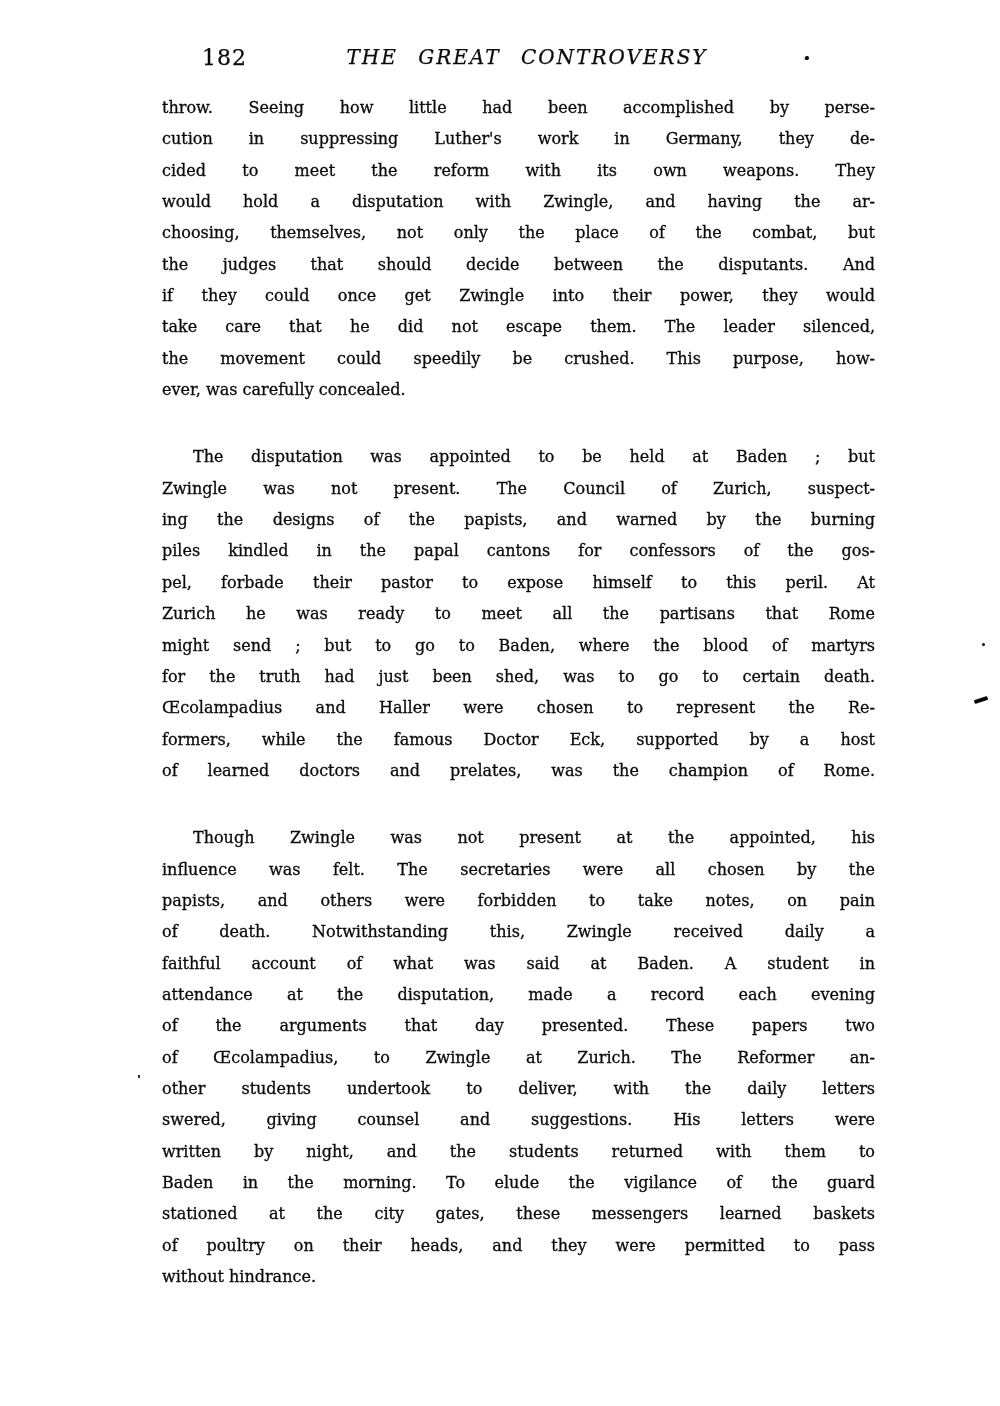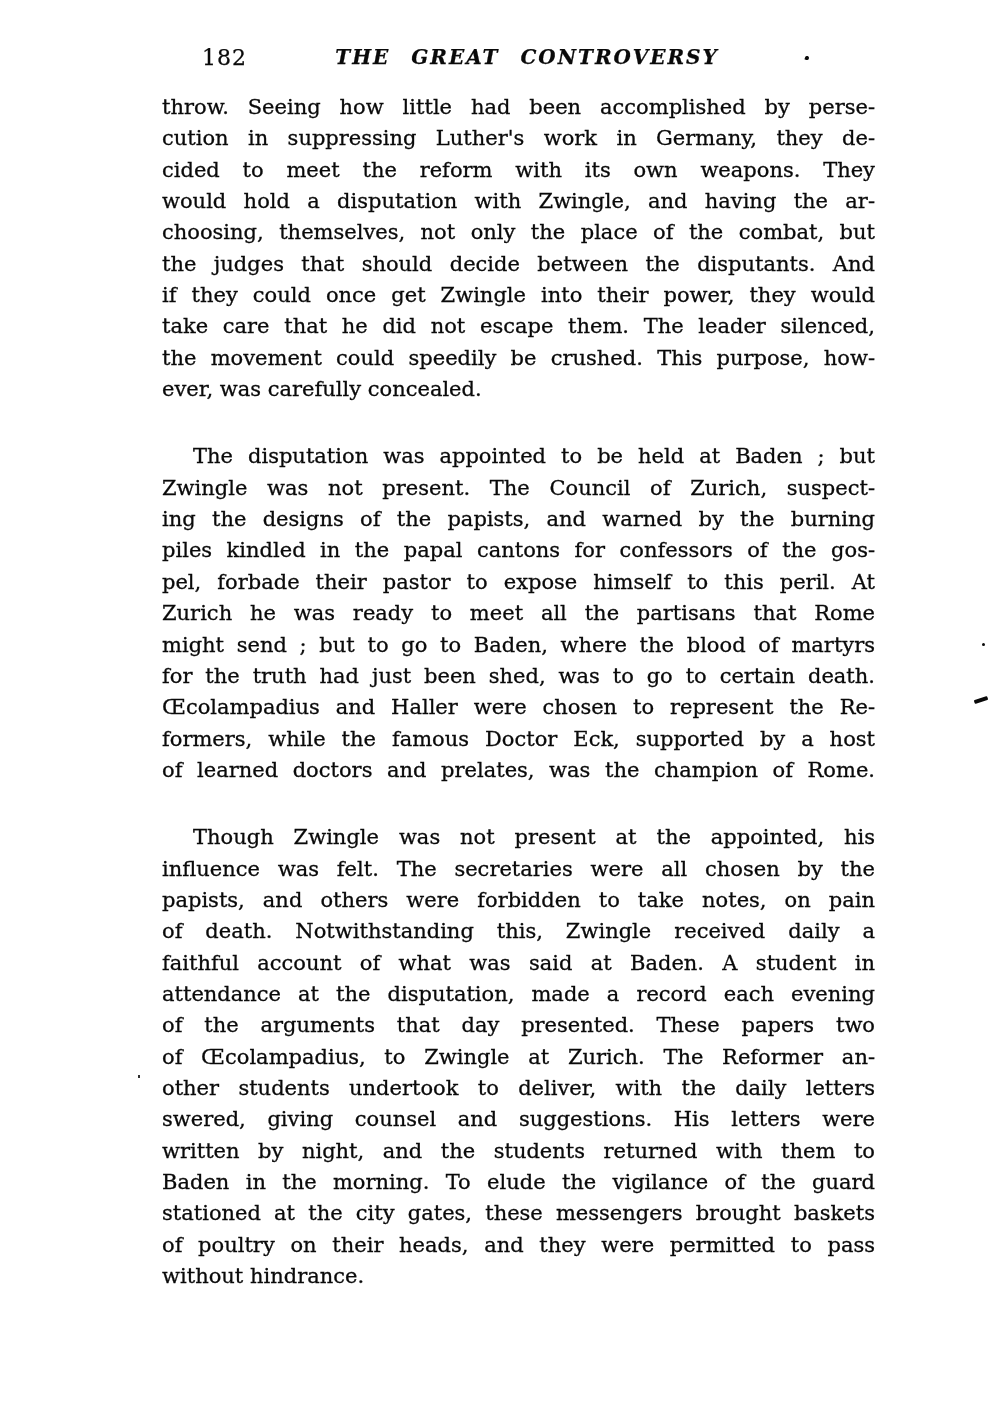--- a/index.html
+++ b/index.html
@@ -28,34 +28,34 @@
     margin-left: 28px;
     -webkit-text-stroke: 0.25px #0a0a0a;
   }
   .running-head {
     position: absolute;
     left: 527px;
     top: 45px;
     transform: translateX(-50%);
     font-size: 20px;
     font-style: italic;
-    font-weight: bold;
+    font-weight: normal;
     letter-spacing: 2px;
     word-spacing: 12px;
     white-space: nowrap;
     -webkit-text-stroke: 0.25px #0a0a0a;
   }
   .body-text {
     position: absolute;
     left: 162px;
     top: 92px;
     width: 713px;
   }
   .line {
-    font-size: 21px;
+    font-size: 16px;
     line-height: 31.35px;
     height: 31.35px;
     text-align: justify;
     text-align-last: justify;
     -webkit-text-stroke: 0.3px #0a0a0a;
   }
   .line.indent {
     text-indent: 31px;
     margin-top: 36px;
   }
@@ -118,21 +118,21 @@
       <div class="line">papists, and others were forbidden to take notes, on pain</div>
       <div class="line">of death.  Notwithstanding this, Zwingle received daily a</div>
       <div class="line">faithful account of what was said at Baden.  A student in</div>
       <div class="line">attendance at the disputation, made a record each evening</div>
       <div class="line">of the arguments that day presented.  These papers two</div>
       <div class="line">of Œcolampadius, to Zwingle at Zurich.  The Reformer an-</div>
       <div class="line">other students undertook to deliver, with the daily letters</div>
       <div class="line">swered, giving counsel and suggestions.  His letters were</div>
       <div class="line">written by night, and the students returned with them to</div>
       <div class="line">Baden in the morning.  To elude the vigilance of the guard</div>
-      <div class="line">stationed at the city gates, these messengers brought baskets</div>
+      <div class="line">stationed at the city gates, these messengers learned baskets</div>
       <div class="line">of poultry on their heads, and they were permitted to pass</div>
       <div class="line par-end">without hindrance.</div>
     </main>
 
   <span class="artifact artifact-comma"></span>
   <span class="artifact artifact-dot-1"></span>
   <span class="artifact artifact-tick"></span>
   <span class="artifact artifact-dot-2"></span>
 
 </div>

